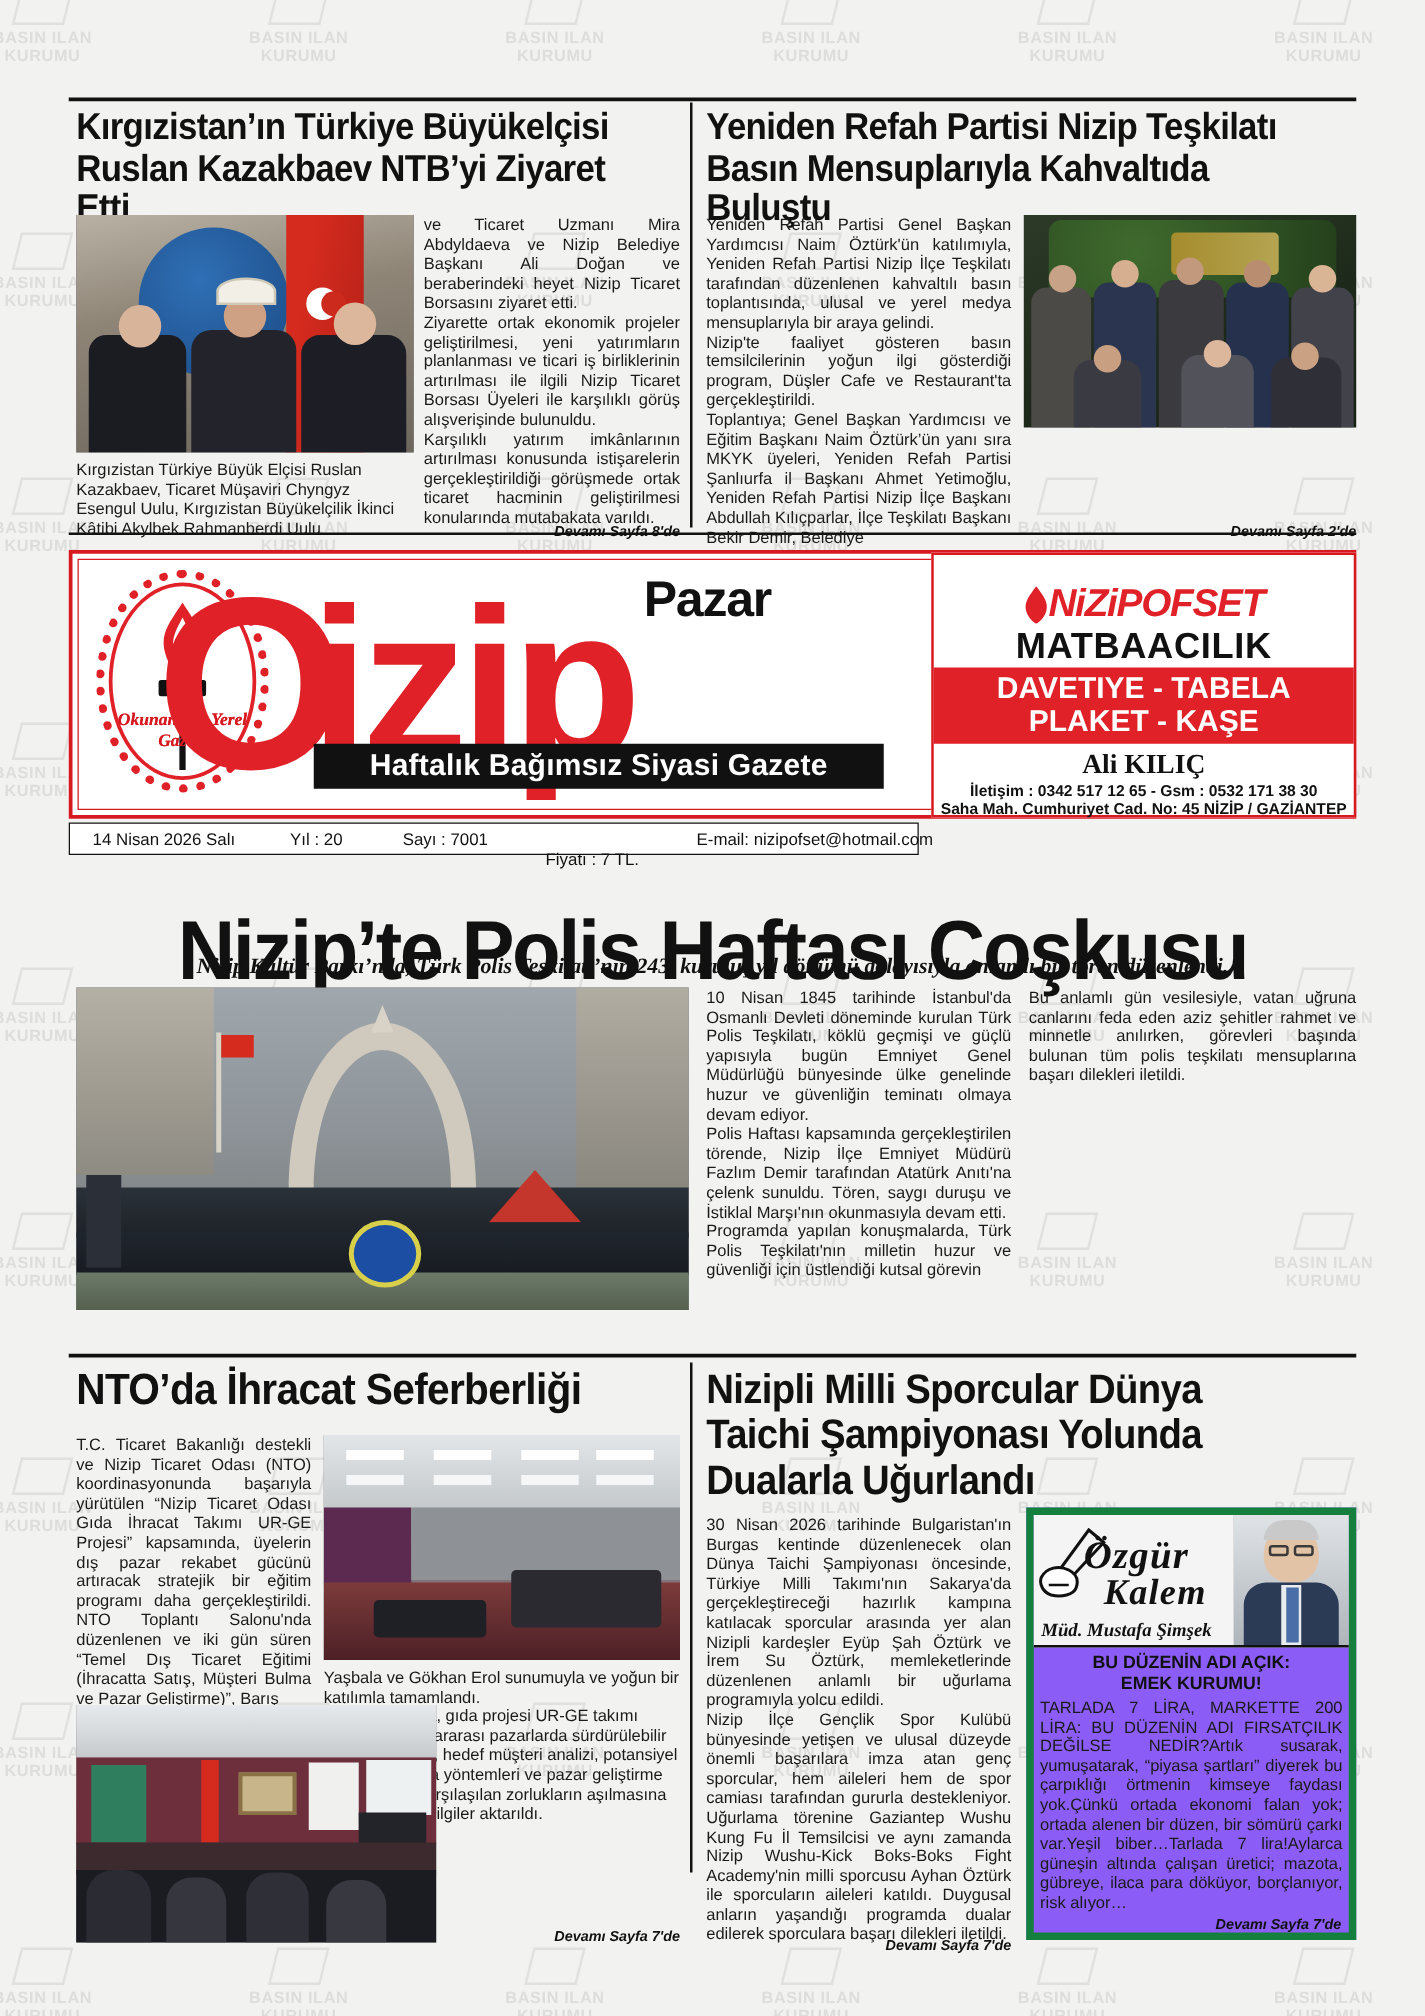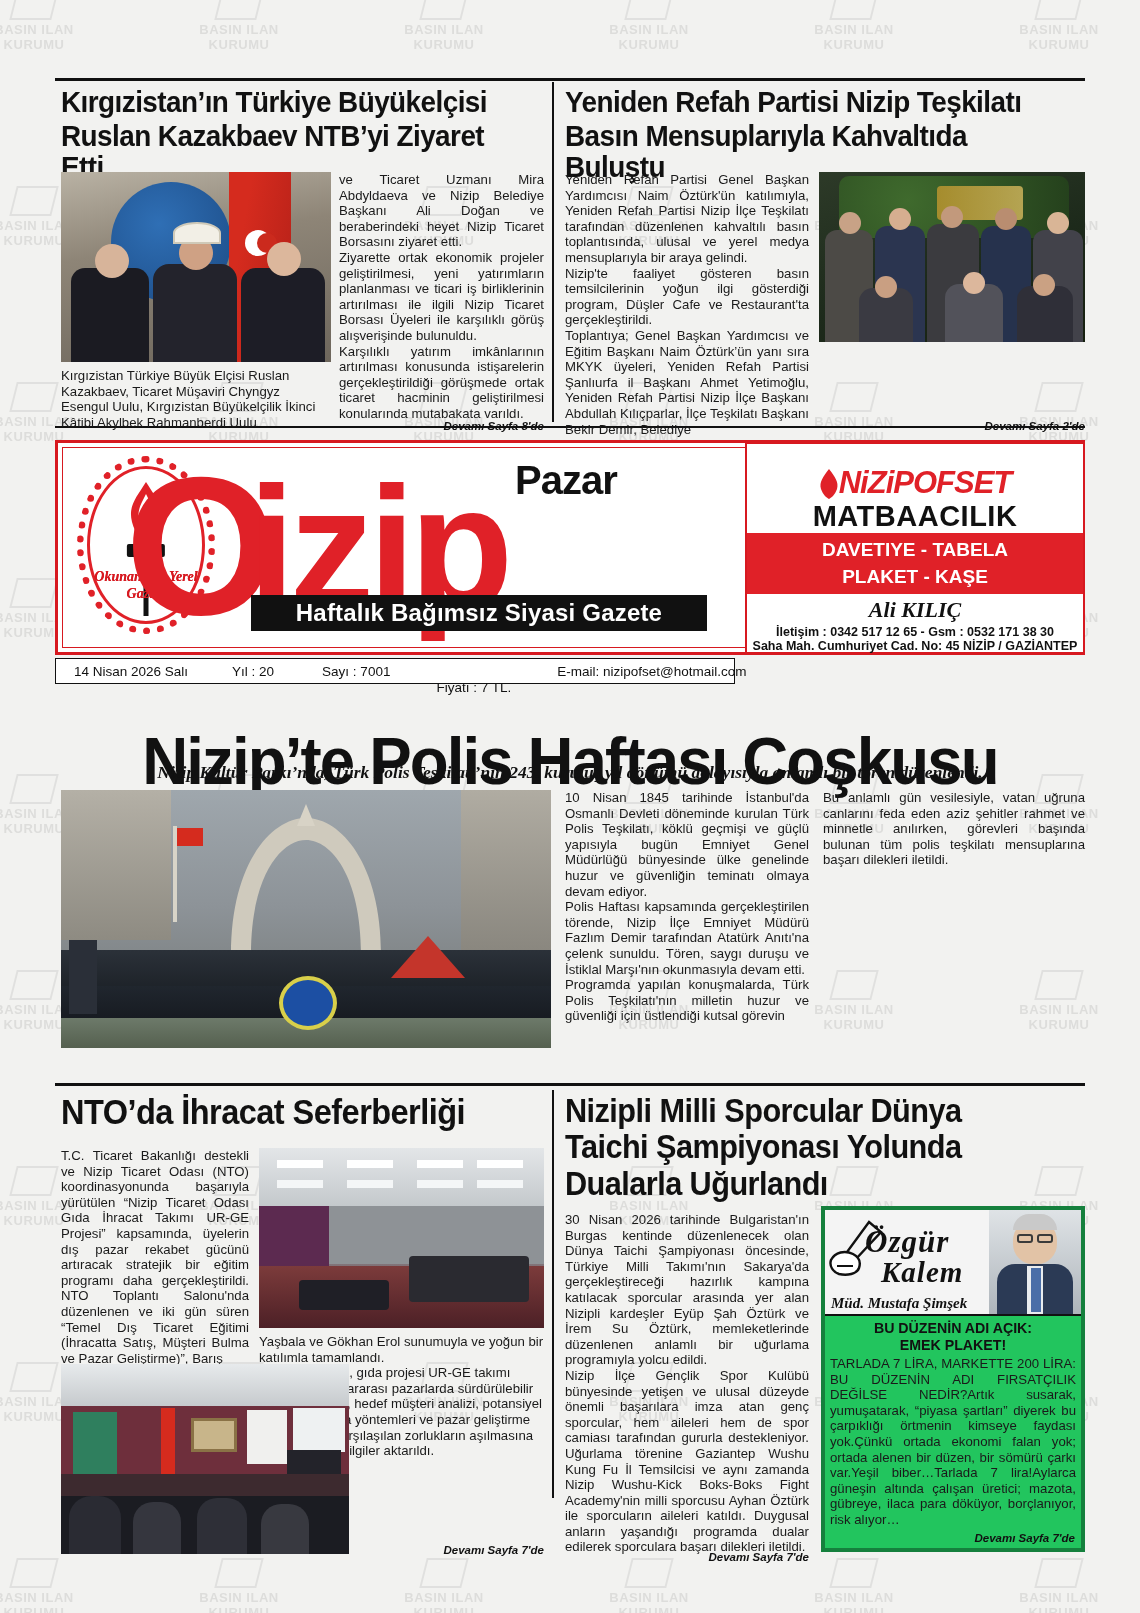--- a/index.html
+++ b/index.html
@@ -132,26 +132,26 @@
   }
   .ad-l1{ text-align:center; padding-top:21px; }
   .ad-nizip{ font-size:31px; font-weight:700; font-style:italic; color:#e02128; letter-spacing:-1px;}
   .ad-ofset{ font-size:31px; font-weight:700; font-style:italic; color:#e02128; letter-spacing:-1px;}
   .ad-matbaa{
     text-align:center; font-size:29px; font-weight:700; color:#111;
     letter-spacing:.5px; line-height:30px; margin-top:-2px;
   }
   .ad-red{
     background:#e02128; color:#fff; text-align:center;
-    font-size:19px; font-weight:700; line-height:27px; padding:3px 0 4px;
+    font-size:24px; font-weight:700; line-height:27px; padding:3px 0 4px;
     margin-top:2px;
   }
   .ad-name{
     text-align:center; font-family:"Liberation Serif", serif;
-    font-weight:700; font-style:italic; font-size:22px; margin-top:3px; color:#111;
+    font-weight:700; font-size:22px; margin-top:3px; color:#111;
   }
   .ad-contact{
     text-align:center; font-size:12.5px; font-weight:700; color:#111; margin-top:2px;
   }
   .ad-addr{
     text-align:center; font-size:12.5px; font-weight:700; color:#111;
   }
 
   
   .infobar{
@@ -170,21 +170,21 @@
     font-family:"Liberation Sans", sans-serif; font-weight:700;
     font-size:67px; line-height:70px; letter-spacing:-2px;
     transform:scaleX(.95); color:#111;
   }
   .bigsub{
     position:absolute; left:0; top:684px; width:1030px; text-align:center;
     font-family:"Liberation Serif", serif; font-weight:700; font-style:italic;
     font-size:17.5px; color:#111;
   }
 
-  .opbox{ border:4px solid #15803d; background:#22c55e; }
+  .opbox{ border:6px solid #15803d; background:#8b5cf6; }
   .op-head{
     height:106px; border-bottom:2px solid #111; display:flex; background:#f4f4f4;
   }
   .op-sign{ flex:1; position:relative; }
   .op-sign-name{
     position:absolute; left:40px; top:16px;
     font-family:"Liberation Serif", serif; font-style:italic; font-weight:700;
     font-size:31px; line-height:31px; color:#111; letter-spacing:1px;
   }
   .op-sign-name small{ display:block; margin-left:16px; font-size:29px; }
@@ -501,21 +501,21 @@
             <div style="position:absolute;left:28px;top:24px;width:16px;height:9px;border:2px solid #3a3a3a;border-radius:3px;"></div>
             <div style="position:absolute;left:48px;top:24px;width:16px;height:9px;border:2px solid #3a3a3a;border-radius:3px;"></div>
             <div style="position:absolute;left:8px;top:54px;width:76px;height:52px;background:#2b3a55;border-radius:18px 18px 0 0;"></div>
             <div style="position:absolute;left:38px;top:56px;width:16px;height:50px;background:#e9ecef;"></div>
             <div style="position:absolute;left:42px;top:58px;width:10px;height:44px;background:#4a6ea8;"></div>
           </div>
         </div>
 
         <div class="op-title">
           <div>BU DÜZENİN ADI AÇIK:</div>
-          <div>EMEK PLAKET!</div>
+          <div>EMEK KURUMU!</div>
         </div>
 
         <div class="body-txt" style="padding:0 5px;">TARLADA 7 LİRA, MARKETTE 200 LİRA: BU DÜZENİN ADI FIRSATÇILIK DEĞİLSE NEDİR?Artık susarak, yumuşatarak, “piyasa şartları” diyerek bu çarpıklığı örtmenin kimseye faydası yok.Çünkü ortada ekonomi falan yok; ortada alenen bir düzen, bir sömürü çarkı var.Yeşil biber…Tarlada 7 lira!Aylarca güneşin altında çalışan üretici; mazota, gübreye, ilaca para döküyor, borçlanıyor, risk alıyor…</div>
         <div class="cont" style="padding:2px 6px 0 0;">Devamı Sayfa 7'de</div>
       </div>
     </div>
 
   </div>
 </div>
 

